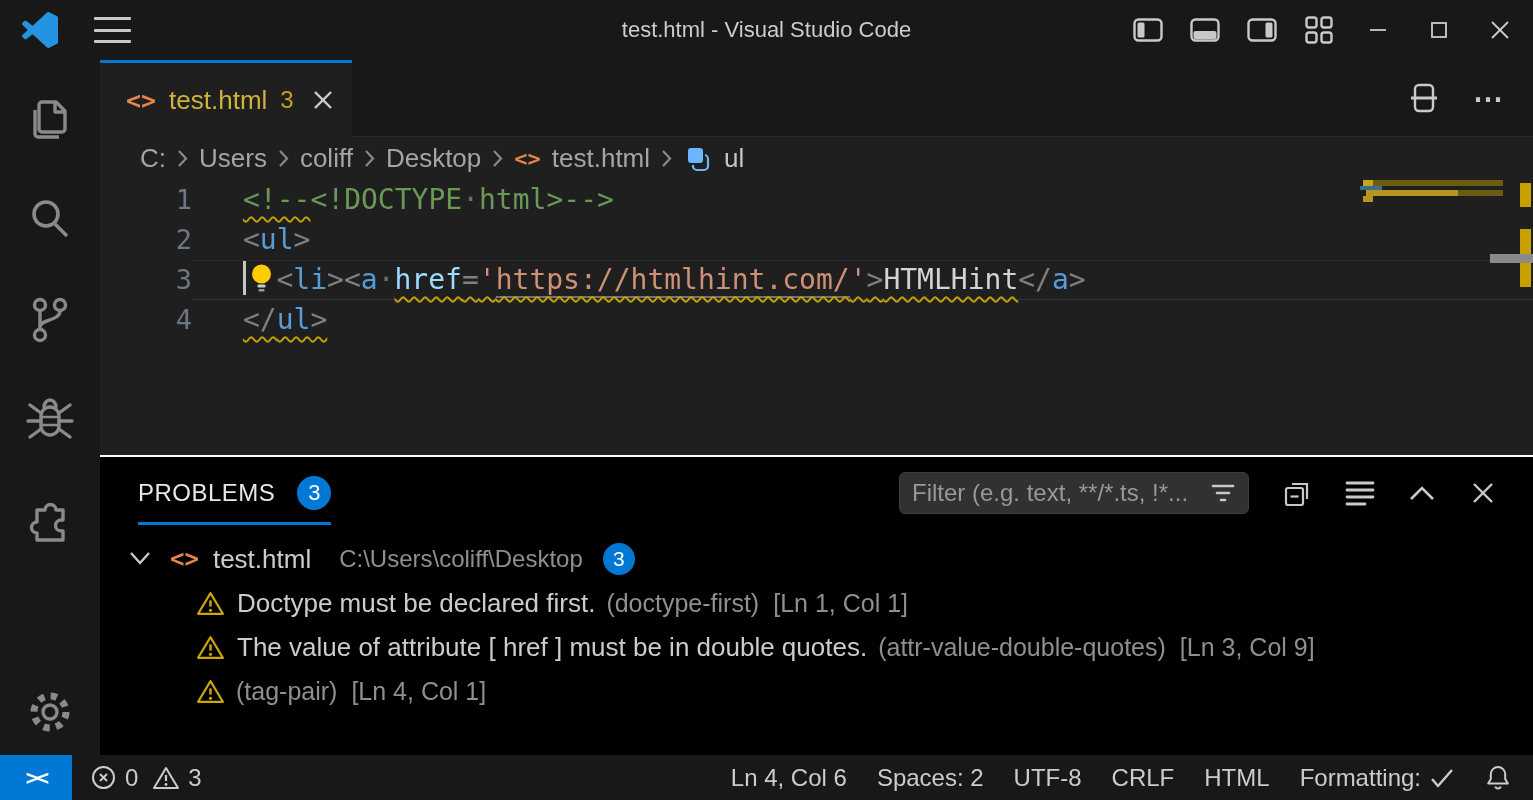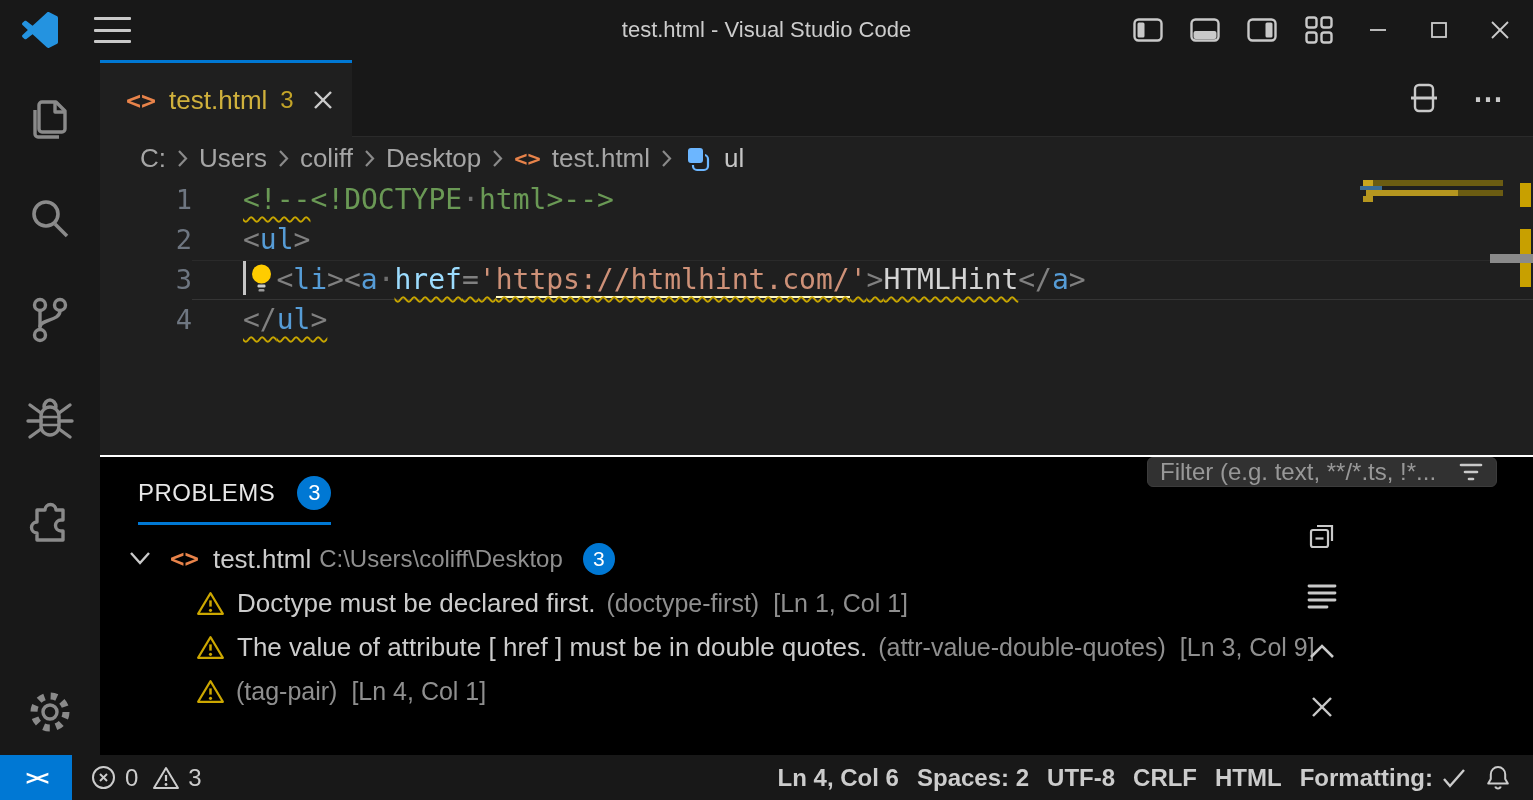--- a/index.html
+++ b/index.html
@@ -62,69 +62,69 @@
                                               inset 0 1px 0 rgba(255,255,255,0.05); }
   .tok-comment { color:#6a9955; }
   .tok-punct   { color:#808080; }
   .tok-tag     { color:#569cd6; }
   .tok-attr    { color:#9cdcfe; }
   .tok-string  { color:#ce9178; }
   .tok-text    { color:#d4d4d4; }
   .tok-ws      { color:#6e6e6e; }
   .sq { text-decoration-line:underline; text-decoration-style:wavy;
         text-decoration-color:#c7a500; text-decoration-thickness:2px; text-underline-offset:7px; }
-  .tok-link { border-bottom:2px solid #fef9c3; }
+  .tok-link { border-bottom:2px solid #737373; }
   .cursor { display:inline-block; width:2.5px; height:34px; background:#c6c6c6;
             vertical-align:middle; margin-top:-6px; }
   .bulb { display:inline-block; vertical-align:middle; margin:-6px 2px 0 2px; }
 
   
   .minimap { position:absolute; top:0; right:30px; width:143px; height:275px; }
   .mm-bar { position:absolute; }
   .ruler { position:absolute; top:0; right:0; width:30px; height:275px; }
   .ruler-mark { position:absolute; }
 
   
   .panel { position:absolute; top:395px; left:0; width:1433px; height:300px;
            background:#000000; border-top:2px solid #ffffff; }
   .panel-header { position:relative; height:72px; display:flex; align-items:center; padding-left:38px; }
   .panel-tab { position:relative; height:100%; display:flex; align-items:center; cursor:pointer; }
   .panel-tab-label { font-size:24px; color:#e7e7e7; letter-spacing:0.5px; }
   .panel-tab-underline { position:absolute; left:0; bottom:4px; height:3px; width:100%; background:#0078d4; }
   .badge { min-width:34px; height:34px; border-radius:17px; background:#0078d4; color:#ffffff;
            font-size:22px; display:flex; align-items:center; justify-content:center; margin-left:22px; }
-  .panel-actions { position:absolute; right:36px; top:0; height:72px; display:flex; align-items:center; gap:33px;flex-direction:column; }
+  .panel-actions { position:absolute; right:36px; top:0; height:72px; display:flex; align-items:center; gap:33px; }
   .filter-box { width:350px; height:42px; background:#313131; border:1px solid #3c3c3c;
                 border-radius:6px; display:flex; align-items:center; padding:0 12px; }
   .filter-box input { flex:1; background:transparent; border:none; outline:none;
                       font-size:24px; color:#cccccc; font-family:"Liberation Sans", sans-serif; min-width:0; }
   .filter-box input::placeholder { color:#989898; }
   .panel-action-icon { display:flex; align-items:center; justify-content:center; cursor:pointer; }
 
   .panel-body { padding-top:8px; }
   .group-row { height:44px; display:flex; align-items:center; padding-left:28px; cursor:pointer; }
   .group-name { font-size:26px; color:#cccccc; margin-left:14px; }
-  .group-path { font-size:24px; color:#8f8f8f; margin-left:8px; }
+  .group-path { font-size:24px; color:#8f8f8f; margin-left:28px; }
   .group-row .badge { min-width:32px; height:32px; font-size:21px; margin-left:20px; }
   .group-row .bc-file-icon { margin-left:18px; font-size:24px; }
   .problem-row { height:44px; display:flex; align-items:center; padding-left:96px; cursor:pointer; white-space:nowrap; }
   .p-msg { font-size:26px; color:#cccccc; margin-left:12px; }
   .p-code { font-size:25px; color:#8f8f8f; margin-left:11px; }
   .p-loc { font-size:25px; color:#8f8f8f; margin-left:14px; }
 
   
   .statusbar { position:absolute; left:0; top:755px; width:1533px; height:45px;
                background:#181818; display:flex; align-items:center; font-size:24px; color:#cccccc; }
   .remote-block { width:72px; height:45px; background:#0078d4; display:flex;
                   align-items:center; justify-content:center; cursor:pointer; flex:none; }
   .remote-glyph { font-family:"DejaVu Sans Mono", monospace; font-weight:bold; font-size:22px;
                   color:#ffffff; letter-spacing:-3px; }
   .sb-item { display:flex; align-items:center; gap:8px; cursor:pointer; white-space:nowrap; }
   .sb-left { display:flex; align-items:center; gap:9px; padding-left:18px; }
-  .sb-right { margin-left:auto; display:flex; align-items:center; gap:18px; padding-right:22px;font-weight:bold; }
+  .sb-right { margin-left:auto; display:flex; align-items:center; gap:30px; padding-right:22px; }
 </style>
 </head>
 <body>
 
 <div class="titlebar">
   <svg class="vscode-logo" viewBox="0 0 100 100">
     <path fill="#2493e0" d="M70.9 99.3c1.6.6 3.4.6 4.9-.2l20.6-9.9c2.2-1 3.6-3.2 3.6-5.6V16.4c0-2.4-1.4-4.6-3.6-5.6L75.9.9c-2.1-1-4.6-.8-6.4.6-.3.2-.5.4-.7.6L29.4 38 12.2 25c-1.6-1.2-3.8-1.1-5.3.2l-5.5 5c-1.8 1.7-1.8 4.5 0 6.2L16.2 50 1.4 63.6c-1.8 1.7-1.8 4.5 0 6.2l5.5 5c1.5 1.4 3.7 1.5 5.3.2l17.2-13 39.4 36c.6.6 1.4 1.1 2.1 1.3zM75 27.3 45.1 50 75 72.7V27.3z"></path>
   </svg>
   <div class="hamburger">
     <span></span>

